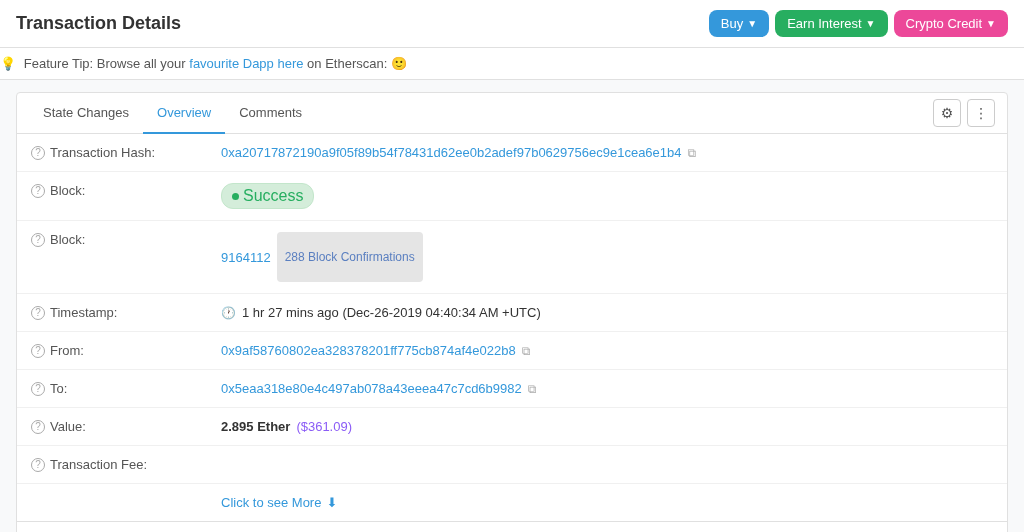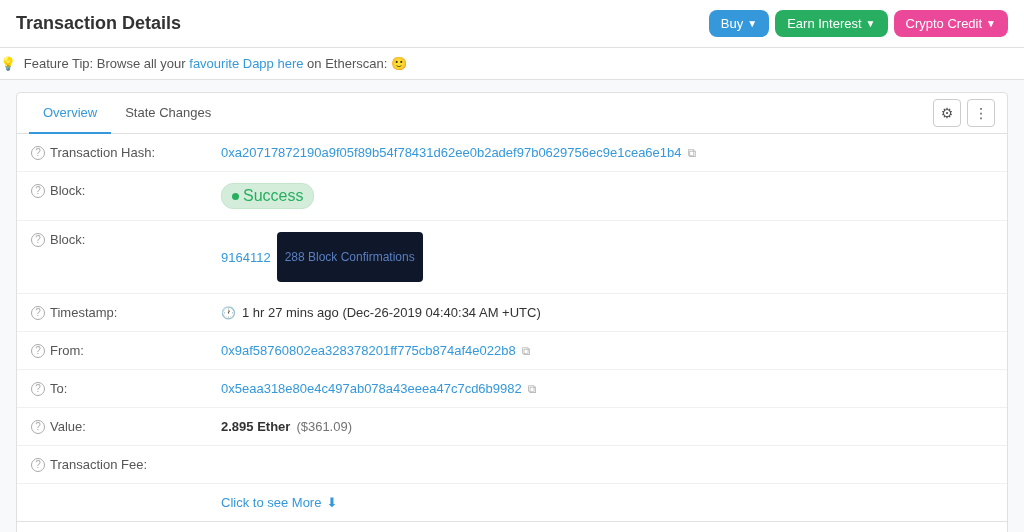--- a/index.html
+++ b/index.html
@@ -152,31 +152,31 @@
     }
     .status-dot {
       width: 7px;
       height: 7px;
       border-radius: 50%;
       background: #27ae60;
     }
 
     .block-link { color: #3498db; text-decoration: none; }
     .confirm-badge {
-      background: #0f172a;
+      background: #e5e5e5;
       color: #5a7fc0;
       border-radius: 4px;
       padding: 18px 8px;
       font-size: 12px;
     }
 
     .timestamp-icon { color: #666; font-size: 12px; }
 
     .value-amount { font-weight: 700; }
-    .value-usd { color: #737373; }
+    .value-usd { color: #8b5cf6; }
 
     .click-more {
       color: #3498db;
       cursor: pointer;
       font-size: 13px;
       display: flex;
       align-items: center;
       gap: 5px;
     }
     .private-note-textarea {
@@ -214,25 +214,28 @@
 <div class="feature-tip">
   <span class="lightbulb">💡</span>
   <span>Feature Tip: Browse all your </span>
   <a href="#">favourite Dapp here</a>
   <span> on Etherscan: 🙂</span>
 </div>
 
 <div class="main-content">
 
   <div class="tabs">
+    <div class="tab">
+      <span>State Changes</span>
+    </div>
     <div class="tab active">
       <span>Overview</span>
     </div>
     <div class="tab">
-      <span>State Changes</span>
+      <span>Comments</span>
     </div>
     <div class="tab-icons">
       <button class="tab-icon-btn">
         <span>⚙</span>
       </button>
       <button class="tab-icon-btn">
         <span>⋮</span>
       </button>
     </div>
   </div>

